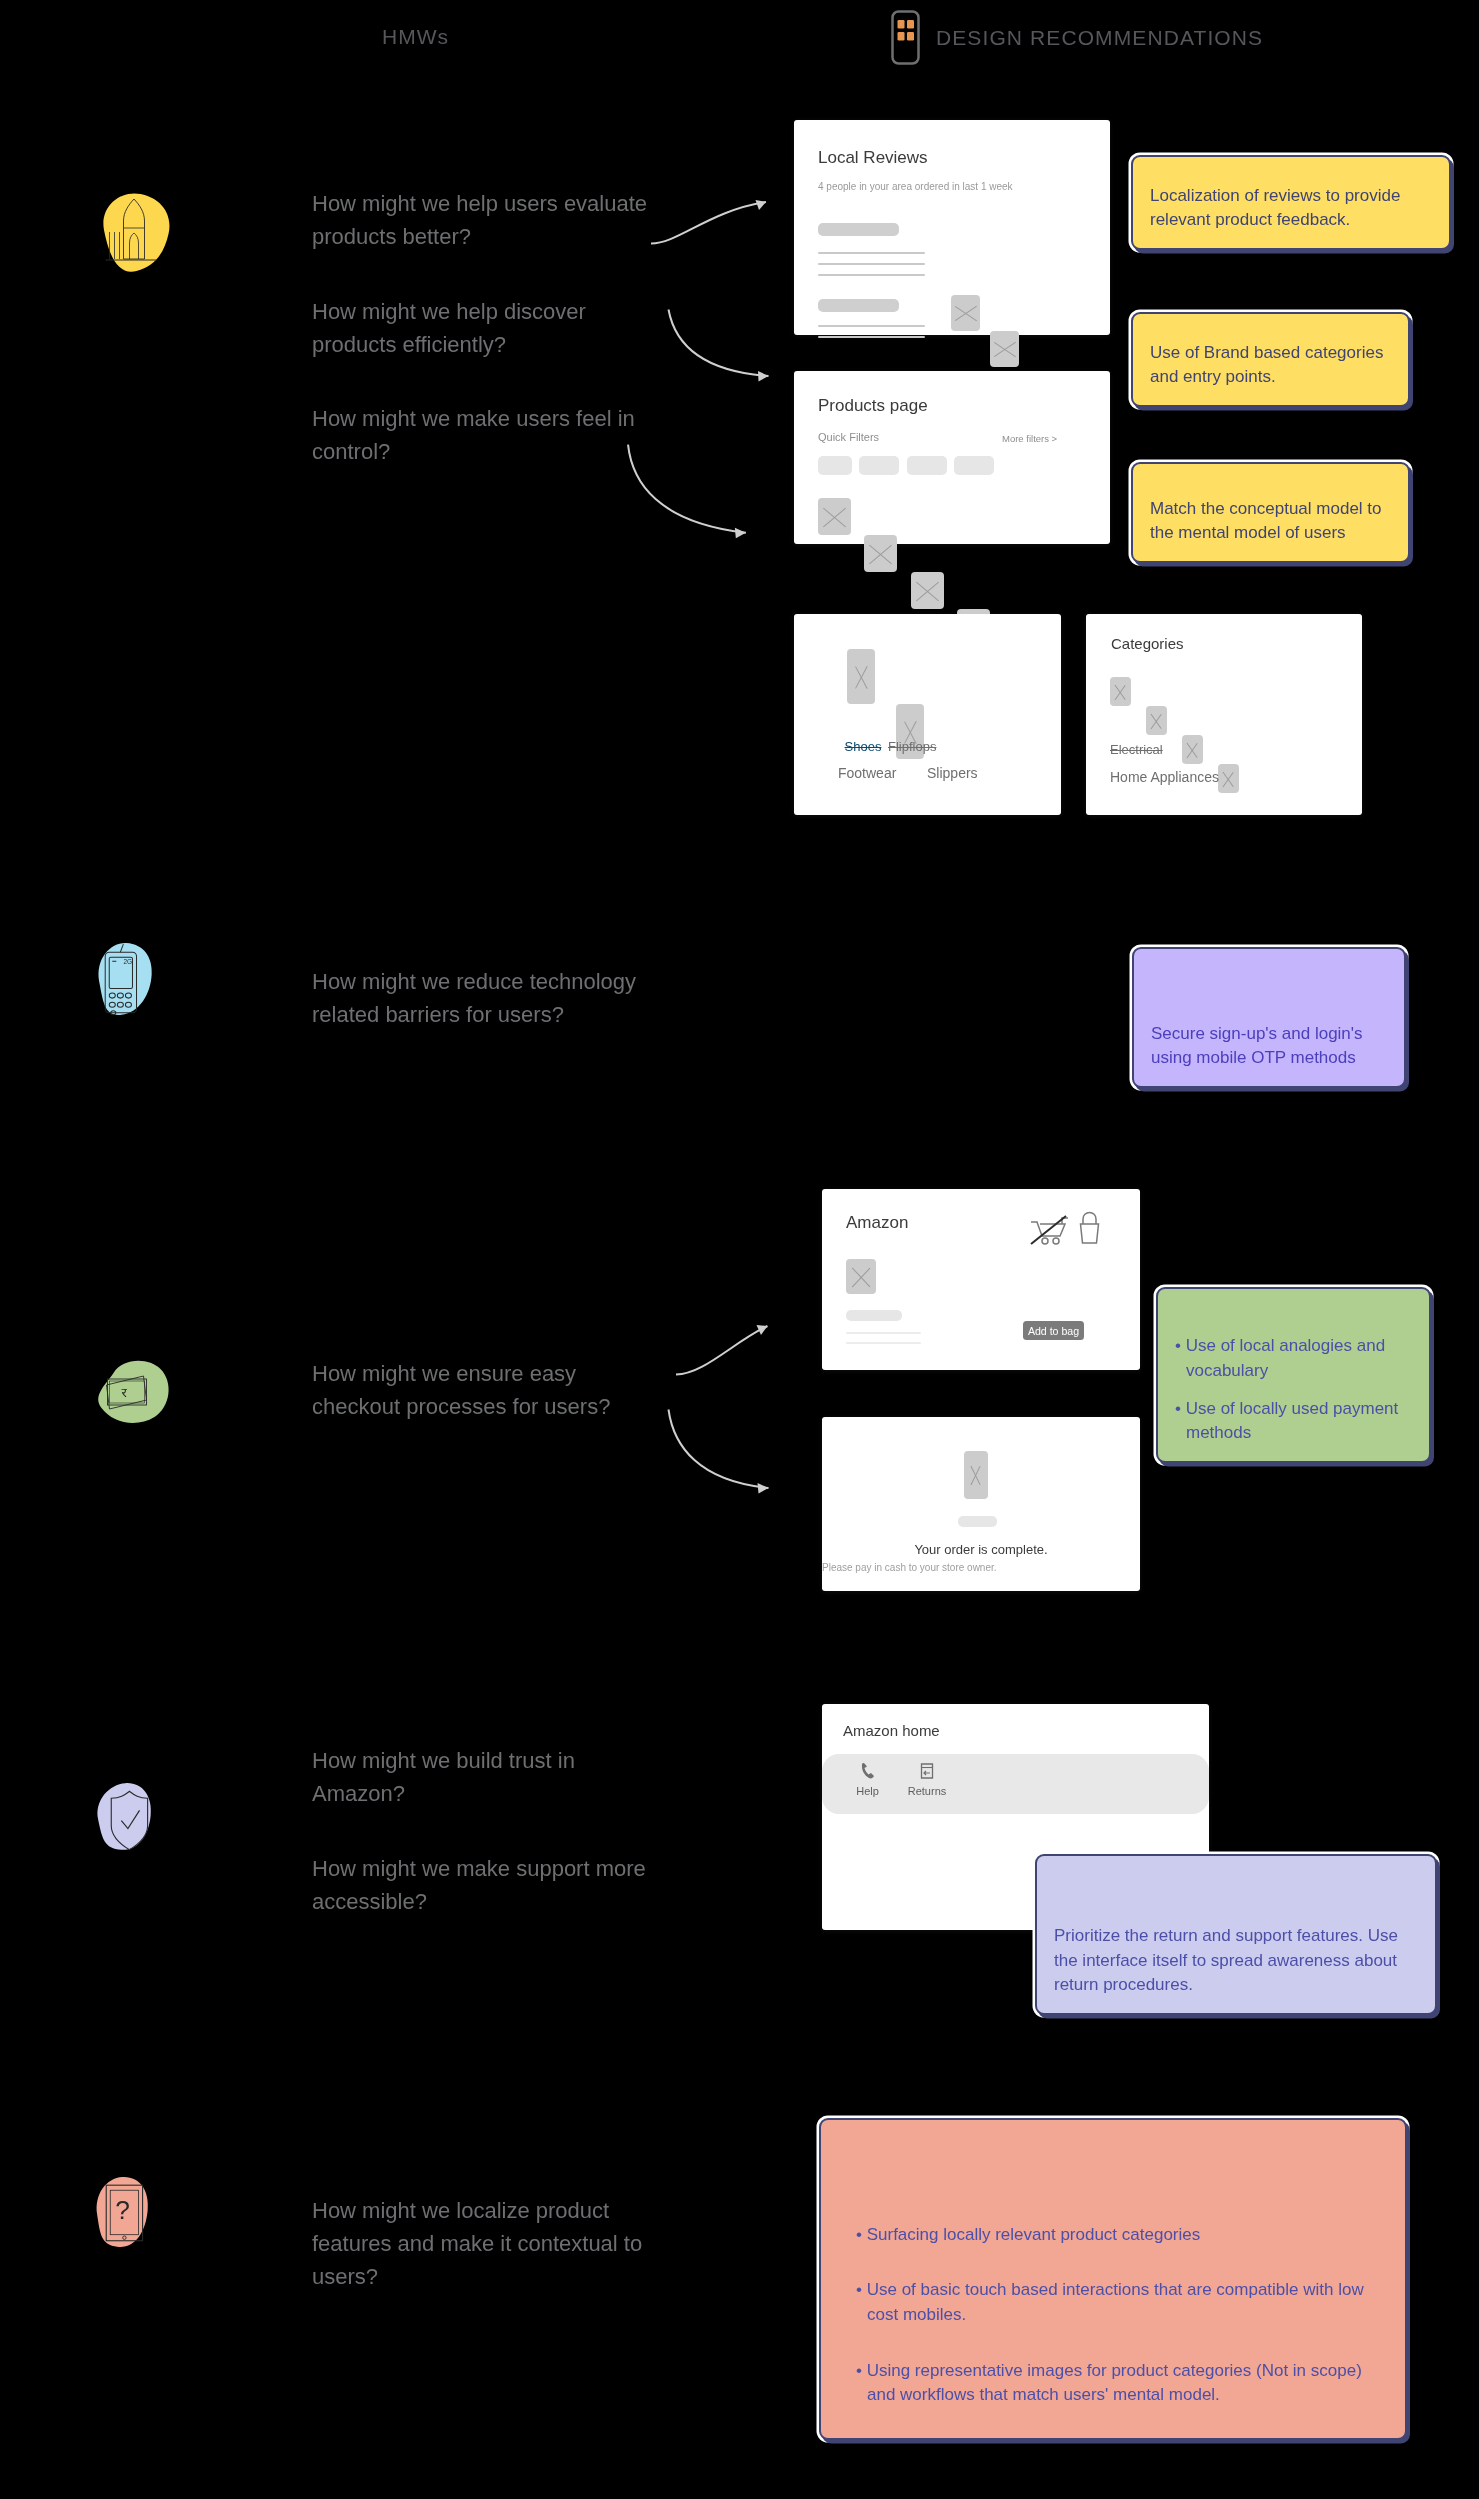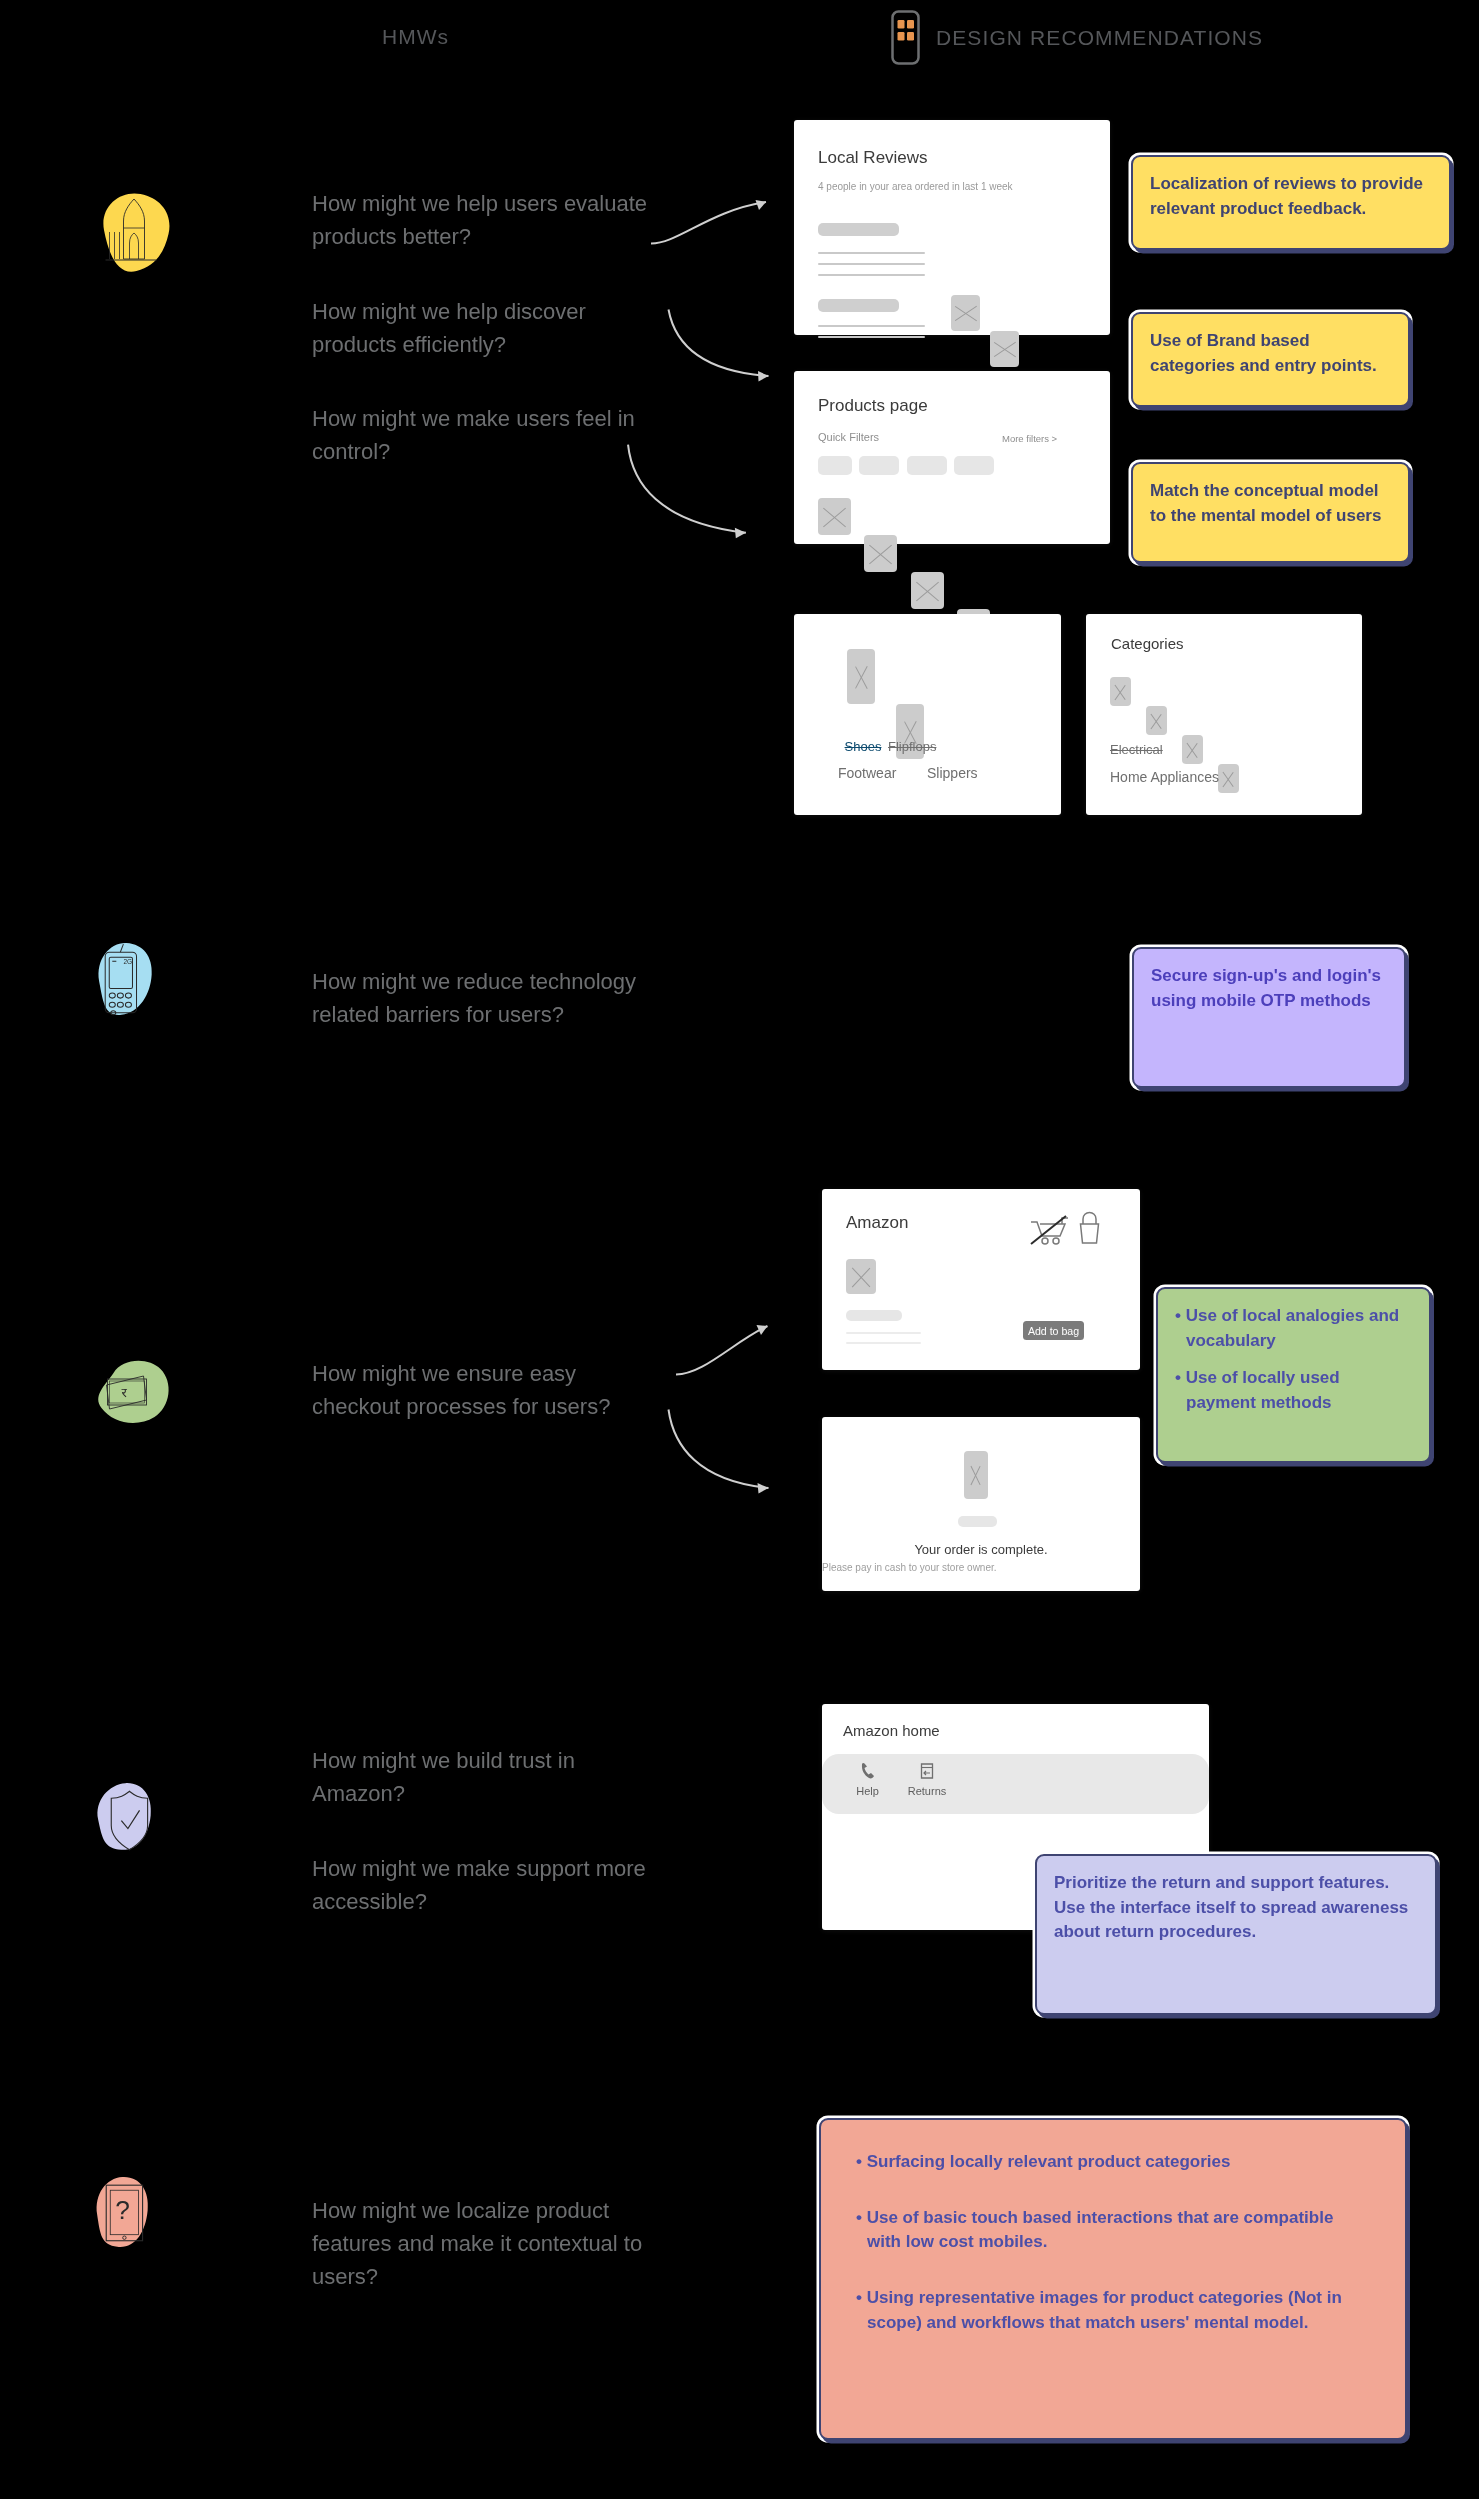--- a/index.html
+++ b/index.html
@@ -73,21 +73,21 @@
   
   .rec {
     position: absolute;
     border: 2.5px solid #3f4472;
     border-radius: 9px;
     box-shadow: 3px 3.5px 0 0 #3f4472, 0 0 0 2.5px #ffffff;
     color: #4c4fa8;
     font-size: 17px;
     line-height: 1.45;
     padding: 15px 17px;
-    display: flex; flex-direction: column; justify-content: flex-start; font-weight: bold;
+    display: flex; flex-direction: column; justify-content: flex-end;
   }
   .rec.yellow { background: #ffdf63; color:#3f4472; }
   .rec.blue   { background: #c4b5fd; color:#4c3fbb; }
   .rec.green  { background: #aecf8f; color:#4c4fa8; }
   .rec.purple { background: #ccccef; color:#4c4fa8; }
   .rec.pink   { background: #f2a795; color:#4c4fa8; }
   .rec ul { list-style: none; }
   .rec li { margin-bottom: 13px; text-indent: -11px; padding-left: 11px; }
   .rec li:last-child { margin-bottom: 0; }
   .rec li::before { content: "\2022  "; }

